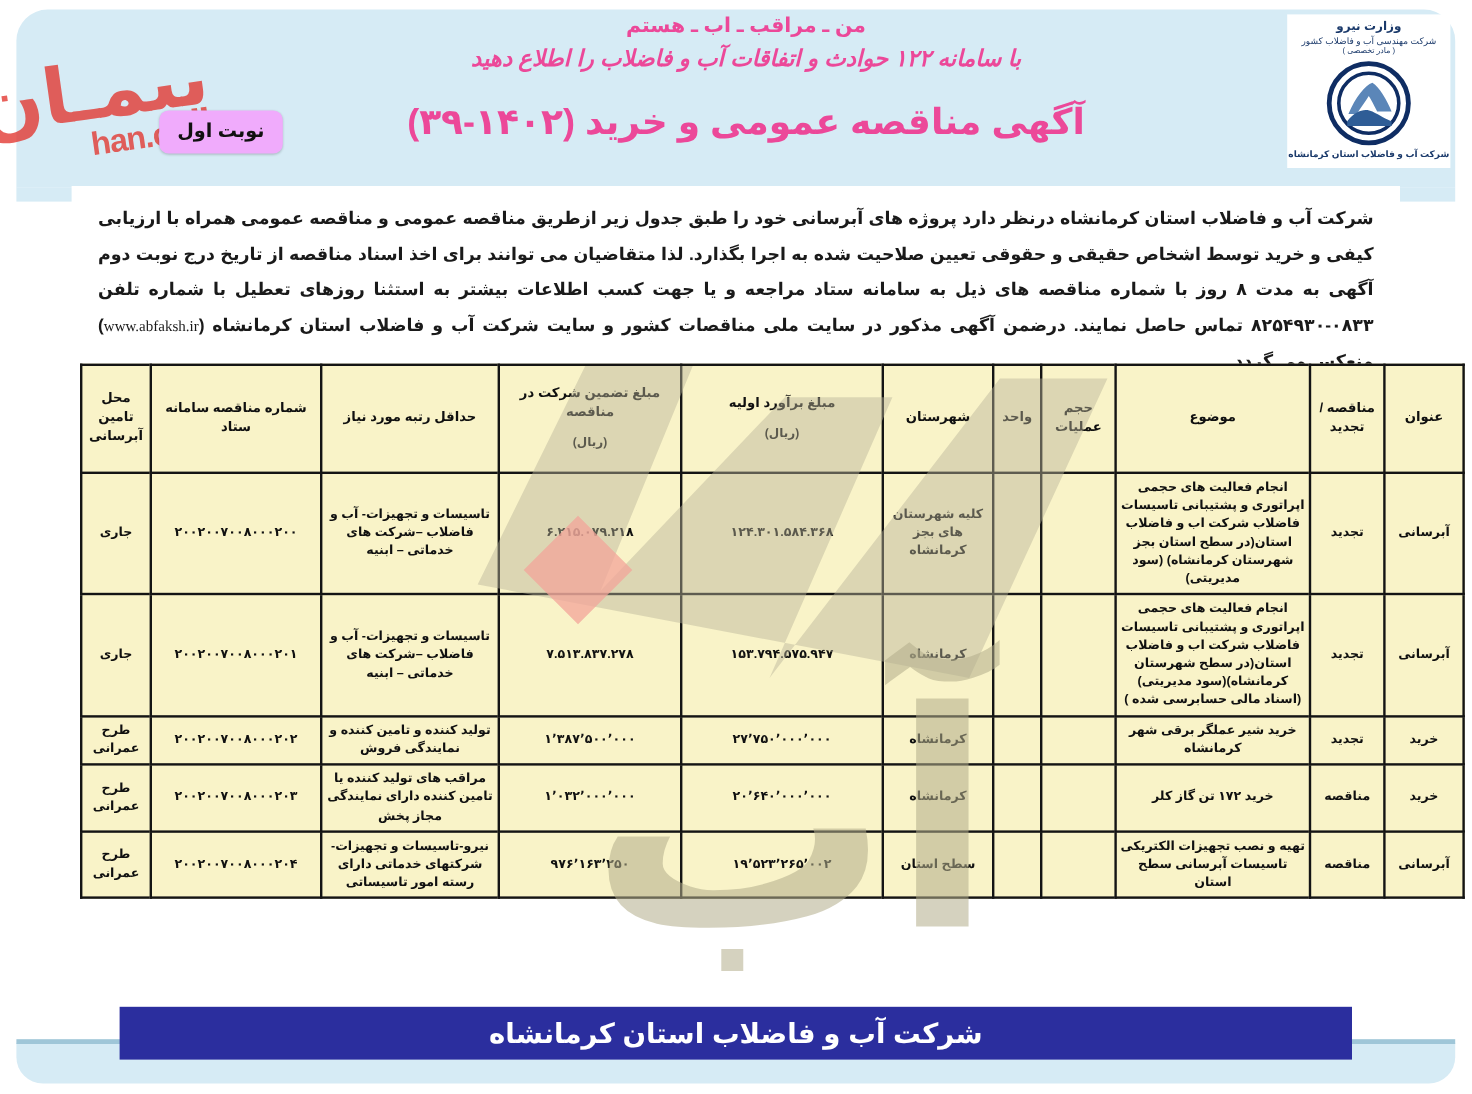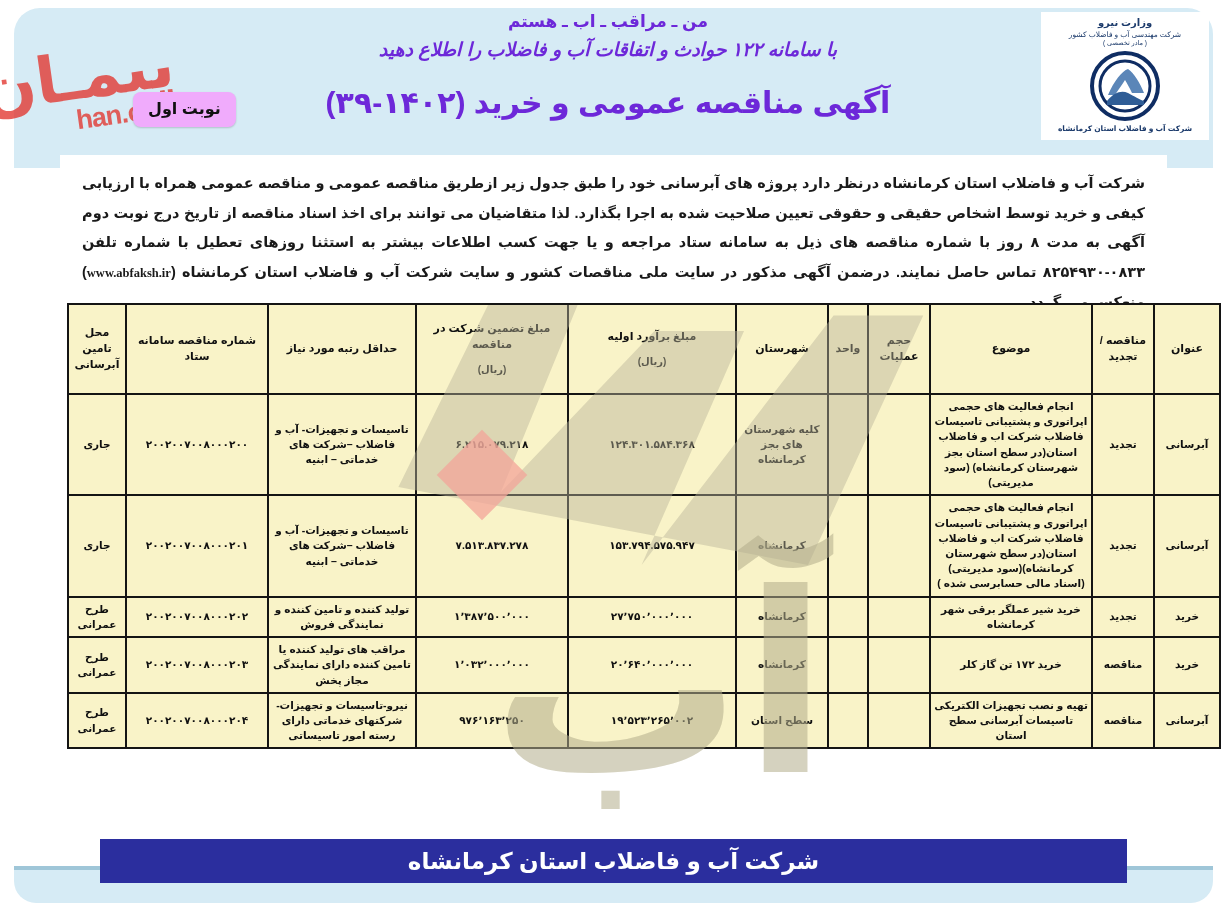--- a/index.html
+++ b/index.html
@@ -27,39 +27,39 @@
     content:"";position:absolute;left:0;right:0;bottom:-12px;height:12px;
     background:#d6ebf5;
   }
   
   #sheet{
     position:absolute;left:60px;top:155px;width:1107px;height:672px;
     background:#ffffff;
   }
   
   #headline{
-    position:absolute;left:228px;top:12px;width:760px;
-    text-align:center;color:#6d28d9;
+    position:absolute;left:242px;top:12px;width:760px;
+    text-align:center;color:#ec4899;
     direction:rtl;
   }
   .hl1{font-size:17px;font-weight:bold;letter-spacing:.3px;line-height:1.2;margin-bottom:7px;}
   .hl2{font-size:19px;font-weight:bold;line-height:1.2;margin-bottom:22px;font-style:italic;}
   .hl3{font-size:30px;font-weight:bold;line-height:1.25;}
   
   #round-badge{
     position:absolute;left:133px;top:92px;
     background:#f0abfc;color:#111;
     font-size:16px;font-weight:bold;
     padding:7px 15px 9px;border-radius:8px;
     box-shadow:0 1px 2px rgba(0,0,0,.18);
     direction:rtl;z-index:6;
   }
   
   #logo-box{
-    position:absolute;right:18px;top:12px;width:168px;height:128px;
+    position:absolute;right:18px;top:12px;width:136px;height:128px;
     background:#ffffff;text-align:center;direction:rtl;
     display:flex;flex-direction:column;align-items:center;justify-content:flex-start;
     padding-top:5px;box-sizing:border-box;
   }
   .logo-l1{font-size:10px;font-weight:bold;color:#1b3a6b;line-height:1.25;}
   .logo-l2{font-size:7.5px;color:#1b3a6b;line-height:1.3;}
   .logo-l3{font-size:6.5px;color:#1b3a6b;line-height:1.3;margin-bottom:2px;}
   .logo-l4{font-size:7.5px;font-weight:bold;color:#1b3a6b;line-height:1.2;margin-top:2px;}
   #logo-emblem{
     width:62px;height:62px;border-radius:50%;
@@ -68,21 +68,21 @@
     overflow:hidden;background:#fff;margin:1px 0;
   }
   #logo-emblem svg{display:block;}
   
   #intro{
     position:absolute;left:0;top:0;width:1107px;
     padding:14px 22px 6px 22px;box-sizing:border-box;
     direction:rtl;text-align:justify;
     font-size:14.5px;line-height:2.05;color:#1a1a1a;font-weight:bold;
   }
-  #intro .site{font-family:"Liberation Serif",serif;font-weight:bold;font-size:12.5px;direction:ltr;display:inline-block;}
+  #intro .site{font-family:"Liberation Serif",serif;font-weight:normal;font-size:12.5px;direction:ltr;display:inline-block;}
   
   #tender-table{
     position:absolute;left:7px;top:148px;width:1092px;
     border-collapse:collapse;direction:rtl;
     table-layout:fixed;
     background:#f9f3c8;
   }
   #tender-table th,#tender-table td{
     border:2px solid #141414;
     background:#f9f3c8;

